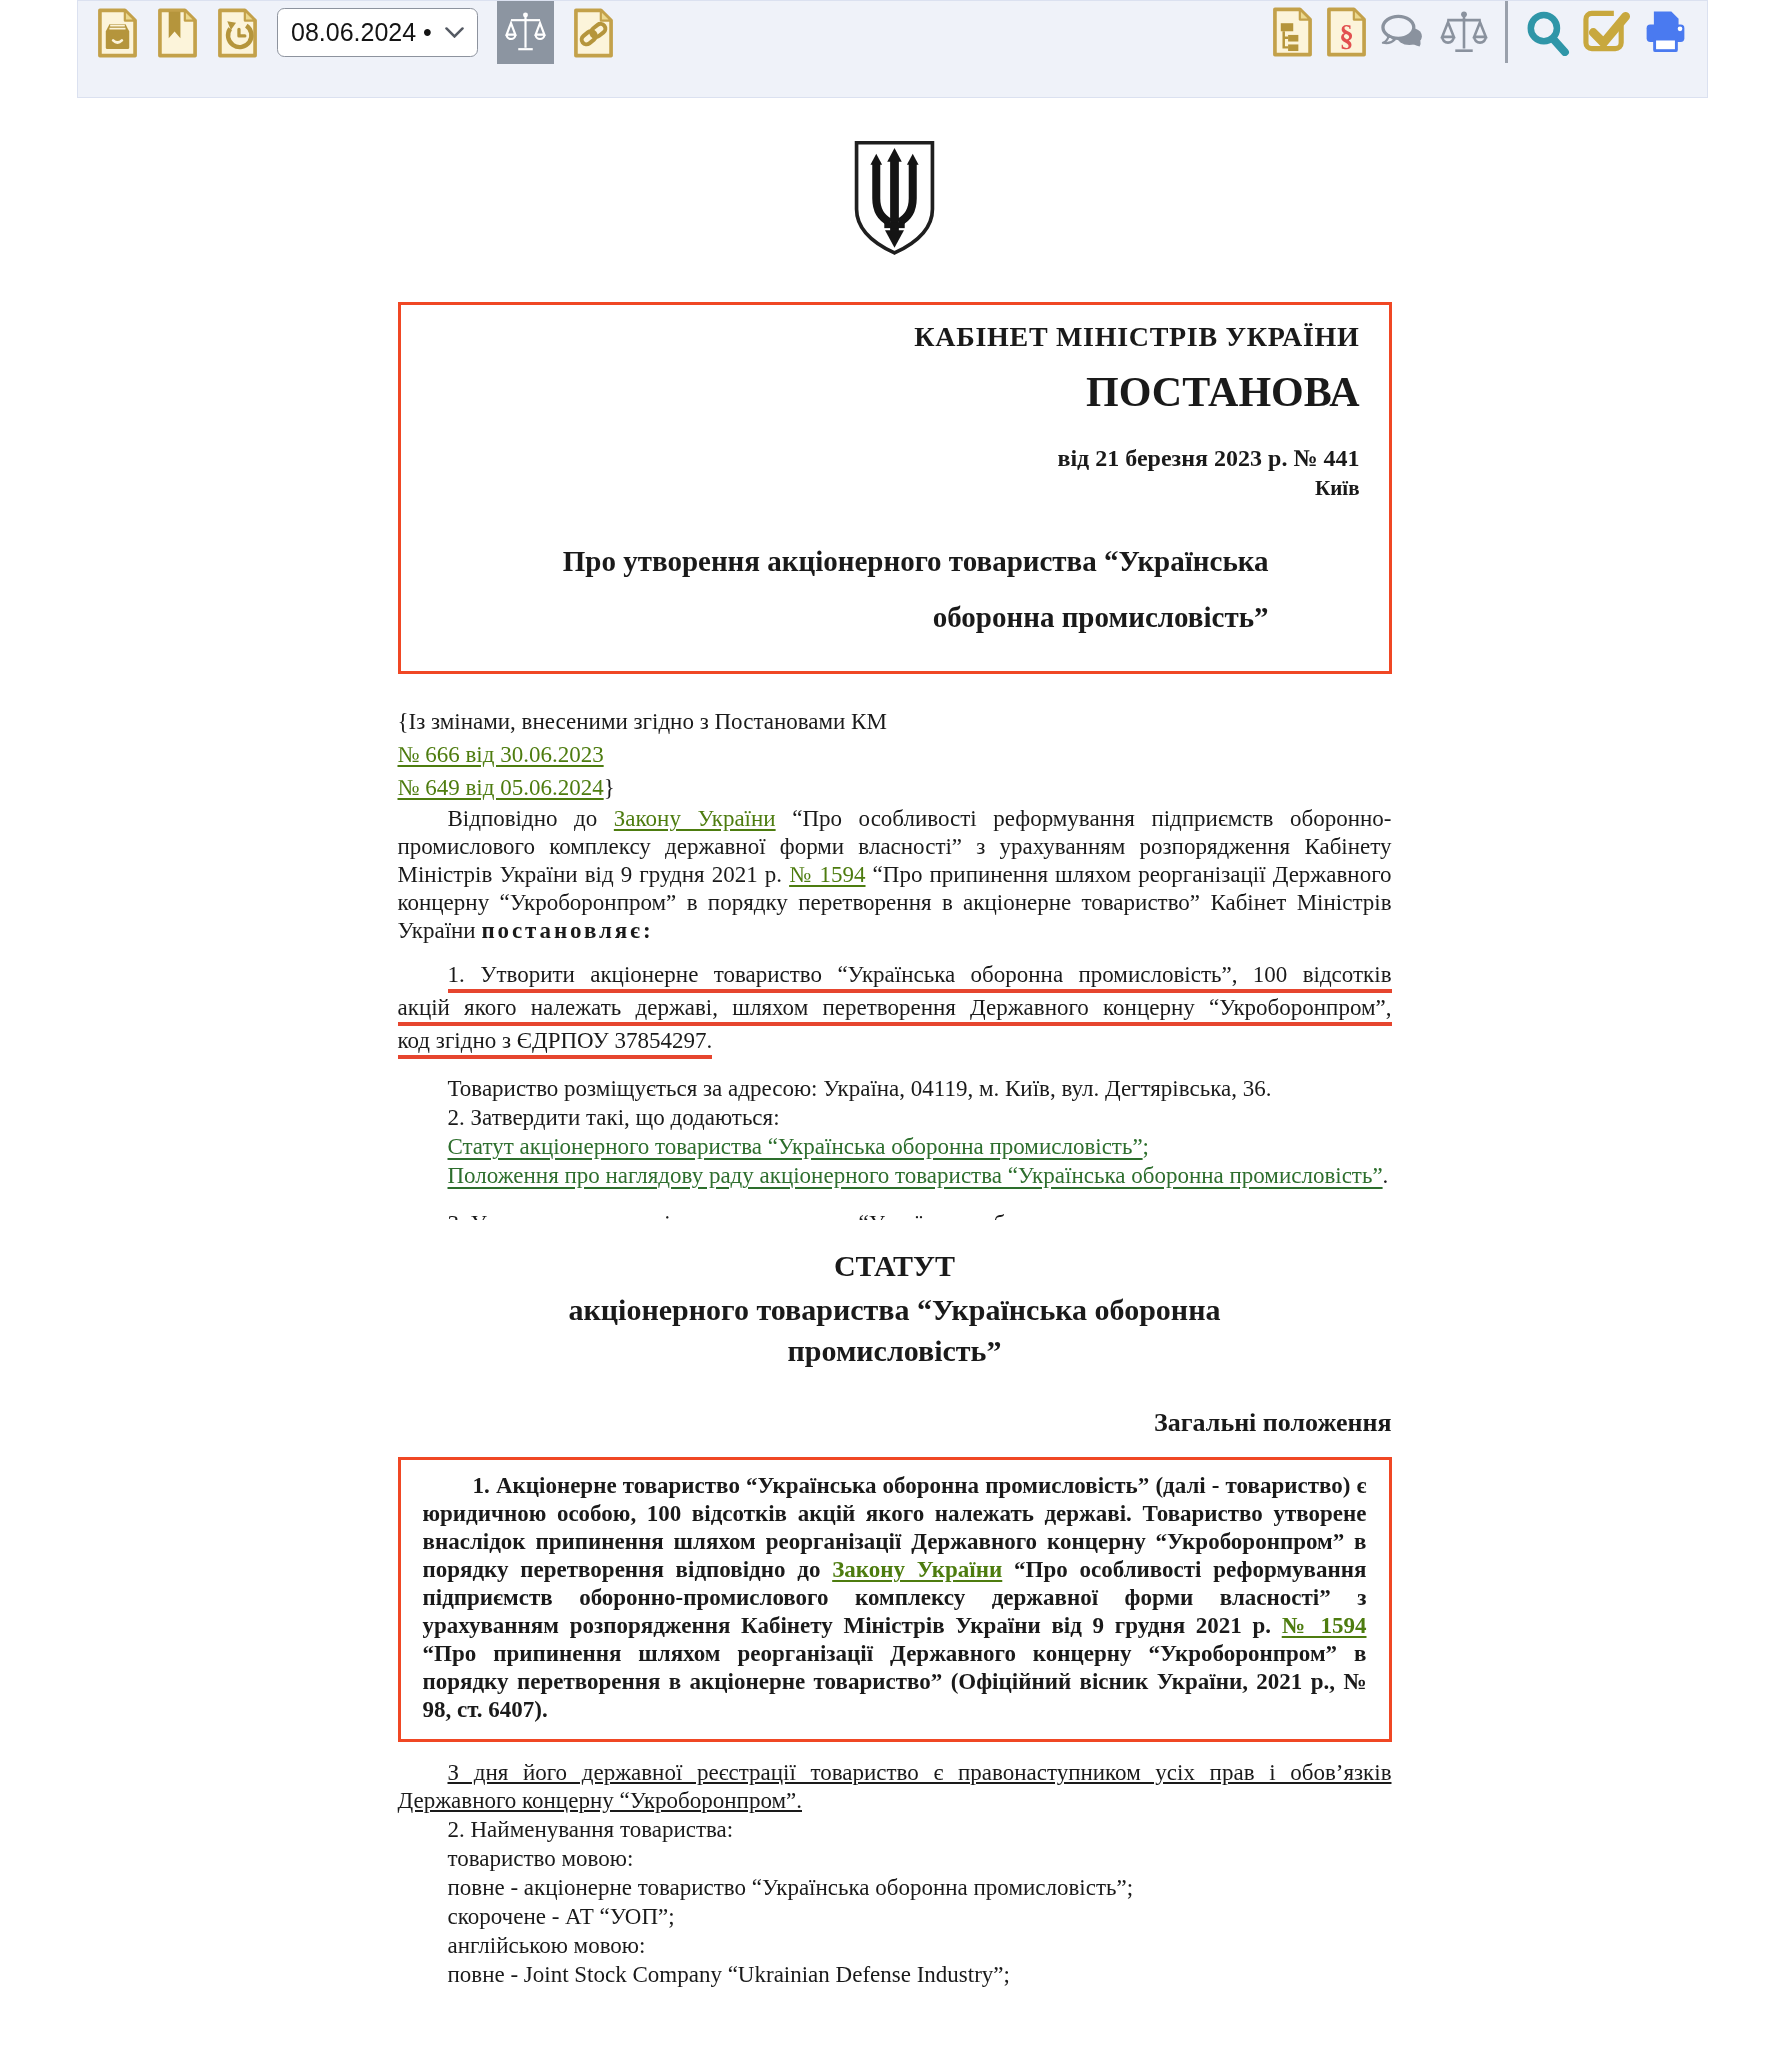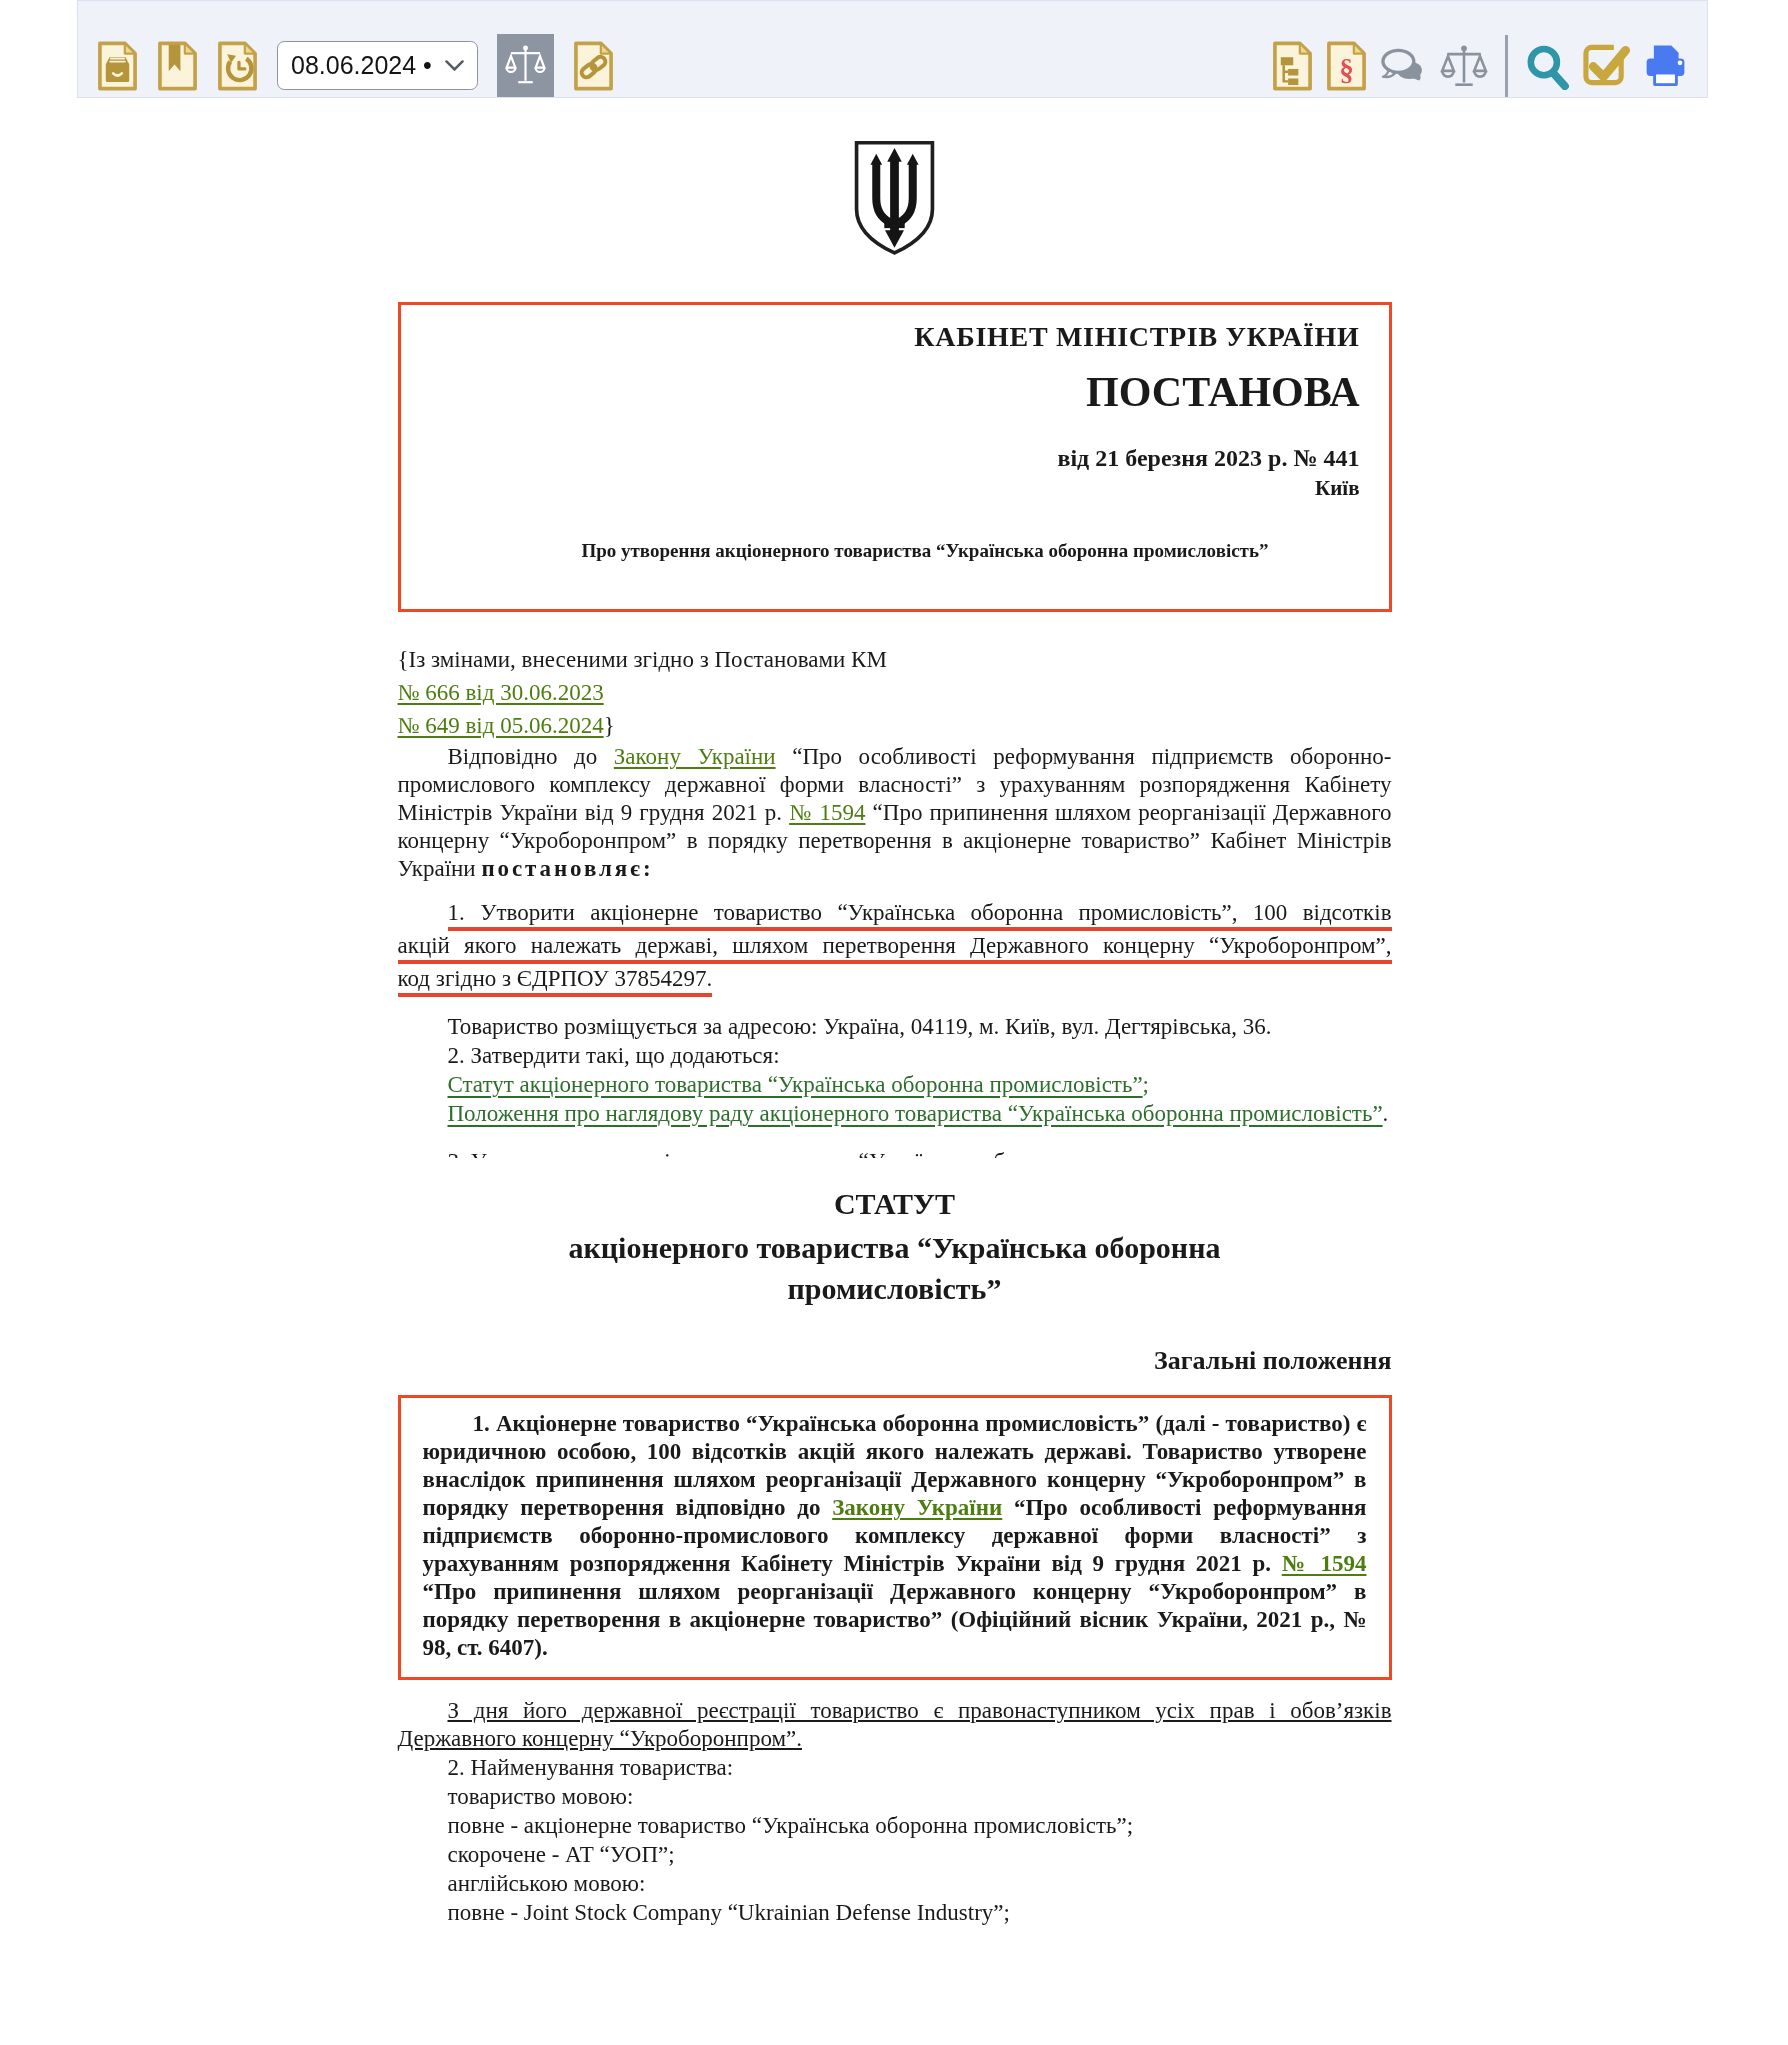--- a/index.html
+++ b/index.html
@@ -5,21 +5,21 @@
   html,body{margin:0;padding:0;}
   body{
     width:1789px;height:2046px;background:#ffffff;position:relative;overflow:hidden;
     font-family:"Liberation Serif","DejaVu Serif",serif;color:#1a1a1a;
     -webkit-font-smoothing:antialiased;
   }
   
   .toolbar{
     position:absolute;left:77px;top:0;width:1631px;height:98px;
     background:#eff2f9;border:0.7px solid #dbe1f0;box-sizing:border-box;
-    display:flex;align-items:flex-end;font-family:"Liberation Sans","DejaVu Sans",sans-serif;
+    display:flex;align-items:flex-start;font-family:"Liberation Sans","DejaVu Sans",sans-serif;
   }
   .tb-group{display:flex;align-items:center;}
   .tb-left{margin-left:19px;gap:19px;}
   .tb-right{margin-left:auto;margin-right:19px;gap:13px;}
   .icon-btn{display:flex;align-items:center;justify-content:center;cursor:pointer;}
   .date-select{
     height:47px;min-width:144px;background:#ffffff;border:1.5px solid #8d939e;border-radius:7.3px;
     display:flex;align-items:center;justify-content:center;gap:13px;
     font-size:25px;color:#141414;padding:0 13px;cursor:pointer;
   }
@@ -27,21 +27,21 @@
   .tb-divider{width:2.2px;height:62px;background:#9aa1ac;margin:0 4.4px;}
   
   .doc{width:994px;margin:0 auto;position:relative;}
   .emblem{display:block;margin:40px auto 0;}
   .redbox{border:3.7px solid #f04724;box-sizing:border-box;}
   .box1{margin-top:45px;text-align:right;padding:16px 29px 26px;}
   .org{font-size:28px;font-weight:bold;letter-spacing:0.7px;}
   .doc-type{font-size:42px;font-weight:bold;margin-top:14.7px;}
   .date-line{font-size:24px;font-weight:bold;margin-top:29px;}
   .city{font-size:21px;font-weight:bold;margin-top:4.4px;}
-  .doc-title{font-size:19px;line-height:36px;font-weight:bold;max-width:748px;margin:32px auto 14px;}
+  .doc-title{font-size:29px;line-height:56px;font-weight:bold;max-width:748px;margin:32px auto 0;}
   .amend{margin-top:31px;font-size:23px;line-height:33px;}
   .para{font-size:23px;line-height:28px;margin:1px 0;}
   .ind{text-indent:50px;}
   .just{text-align:justify;}
   .emph{font-weight:bold;letter-spacing:2.9px;}
   a.lb{color:#4d7c0f;text-decoration:underline;text-decoration-thickness:1.5px;text-underline-offset:2.9px;cursor:pointer;}
   a.lg{color:#2d6e2d;text-decoration:underline;text-decoration-thickness:1.8px;text-underline-offset:3.7px;cursor:pointer;}
   .lg-tail{color:#2d6e2d;}
   .dark-tail{color:#1a1a1a;}
   .p1block{margin:14.7px 0 16px;}

